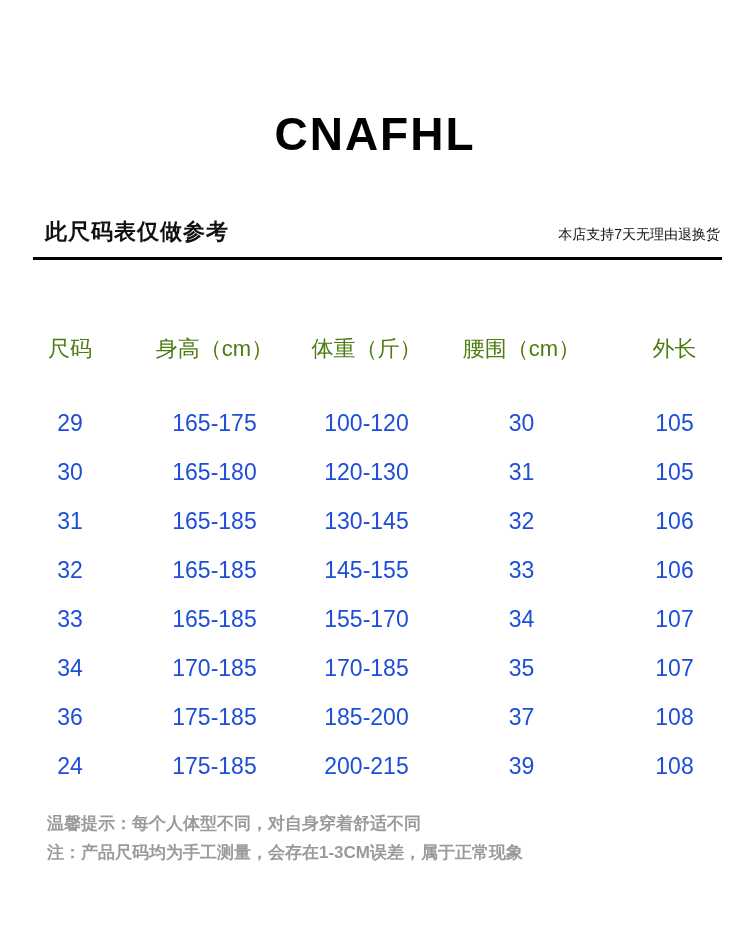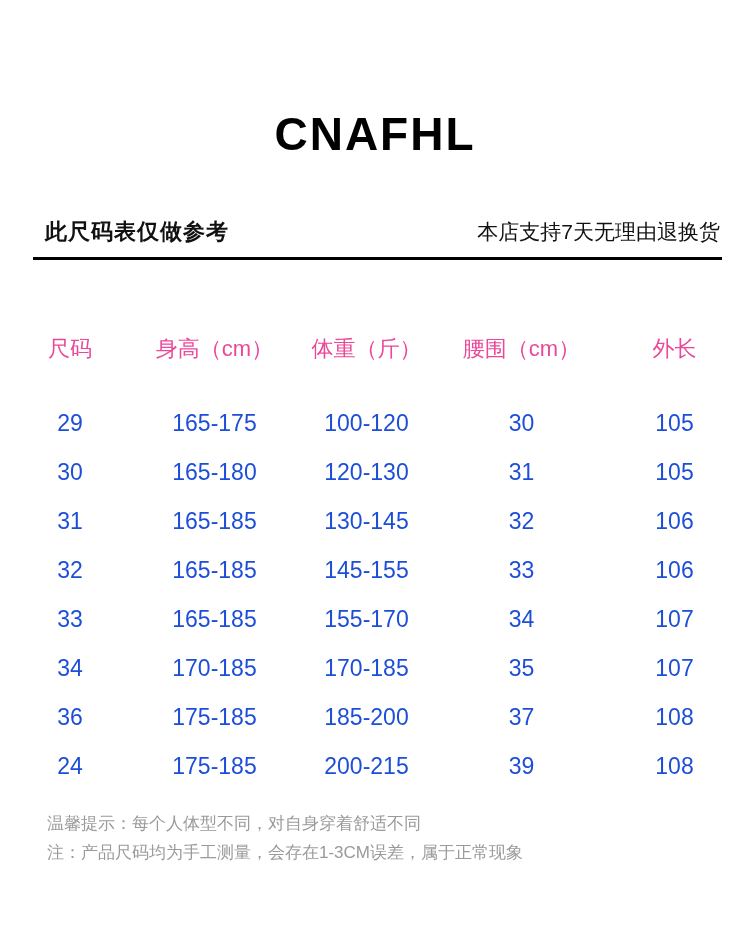--- a/index.html
+++ b/index.html
@@ -28,57 +28,58 @@
     align-items: baseline;
     margin: 60px 30px 0 45px;
     gap: 16px;
   }
   .notice-left {
     font-size: 22px;
     font-weight: 700;
     letter-spacing: 1px;
   }
   .notice-right {
-    font-size: 21px;
+    font-size: 14px;
     font-weight: 400;
   }
   .divider {
     height: 3px;
     background: #000000;
     margin: 10px 28px 0 33px;
   }
   table.size-table {
     width: 750px;
     border-collapse: collapse;
     table-layout: fixed;
     margin-top: 56px;
   }
   table.size-table th {
     height: 66px;
     padding: 0 0 17px 0;
     font-size: 22px;
     font-weight: 400;
     text-align: center;
     vertical-align: middle;
-    color: #ec4899;
+    color: #4d7c0f;
   }
   table.size-table td {
     height: 49px;
     padding: 0;
     font-size: 23px;
     font-weight: 400;
     text-align: center;
     vertical-align: middle;
     color: #1d4ed8;
   }
   .footnotes {
     margin: 18px 40px 0 47px;
     font-size: 17px;
     line-height: 29px;
     color: #9a9a9a;
+    font-weight: bold;
   }
 </style>
 </head>
 <body>
 
 <div class="page">
 
   <div class="logo">CNAFHL</div>
 
   <div class="notice-row">

